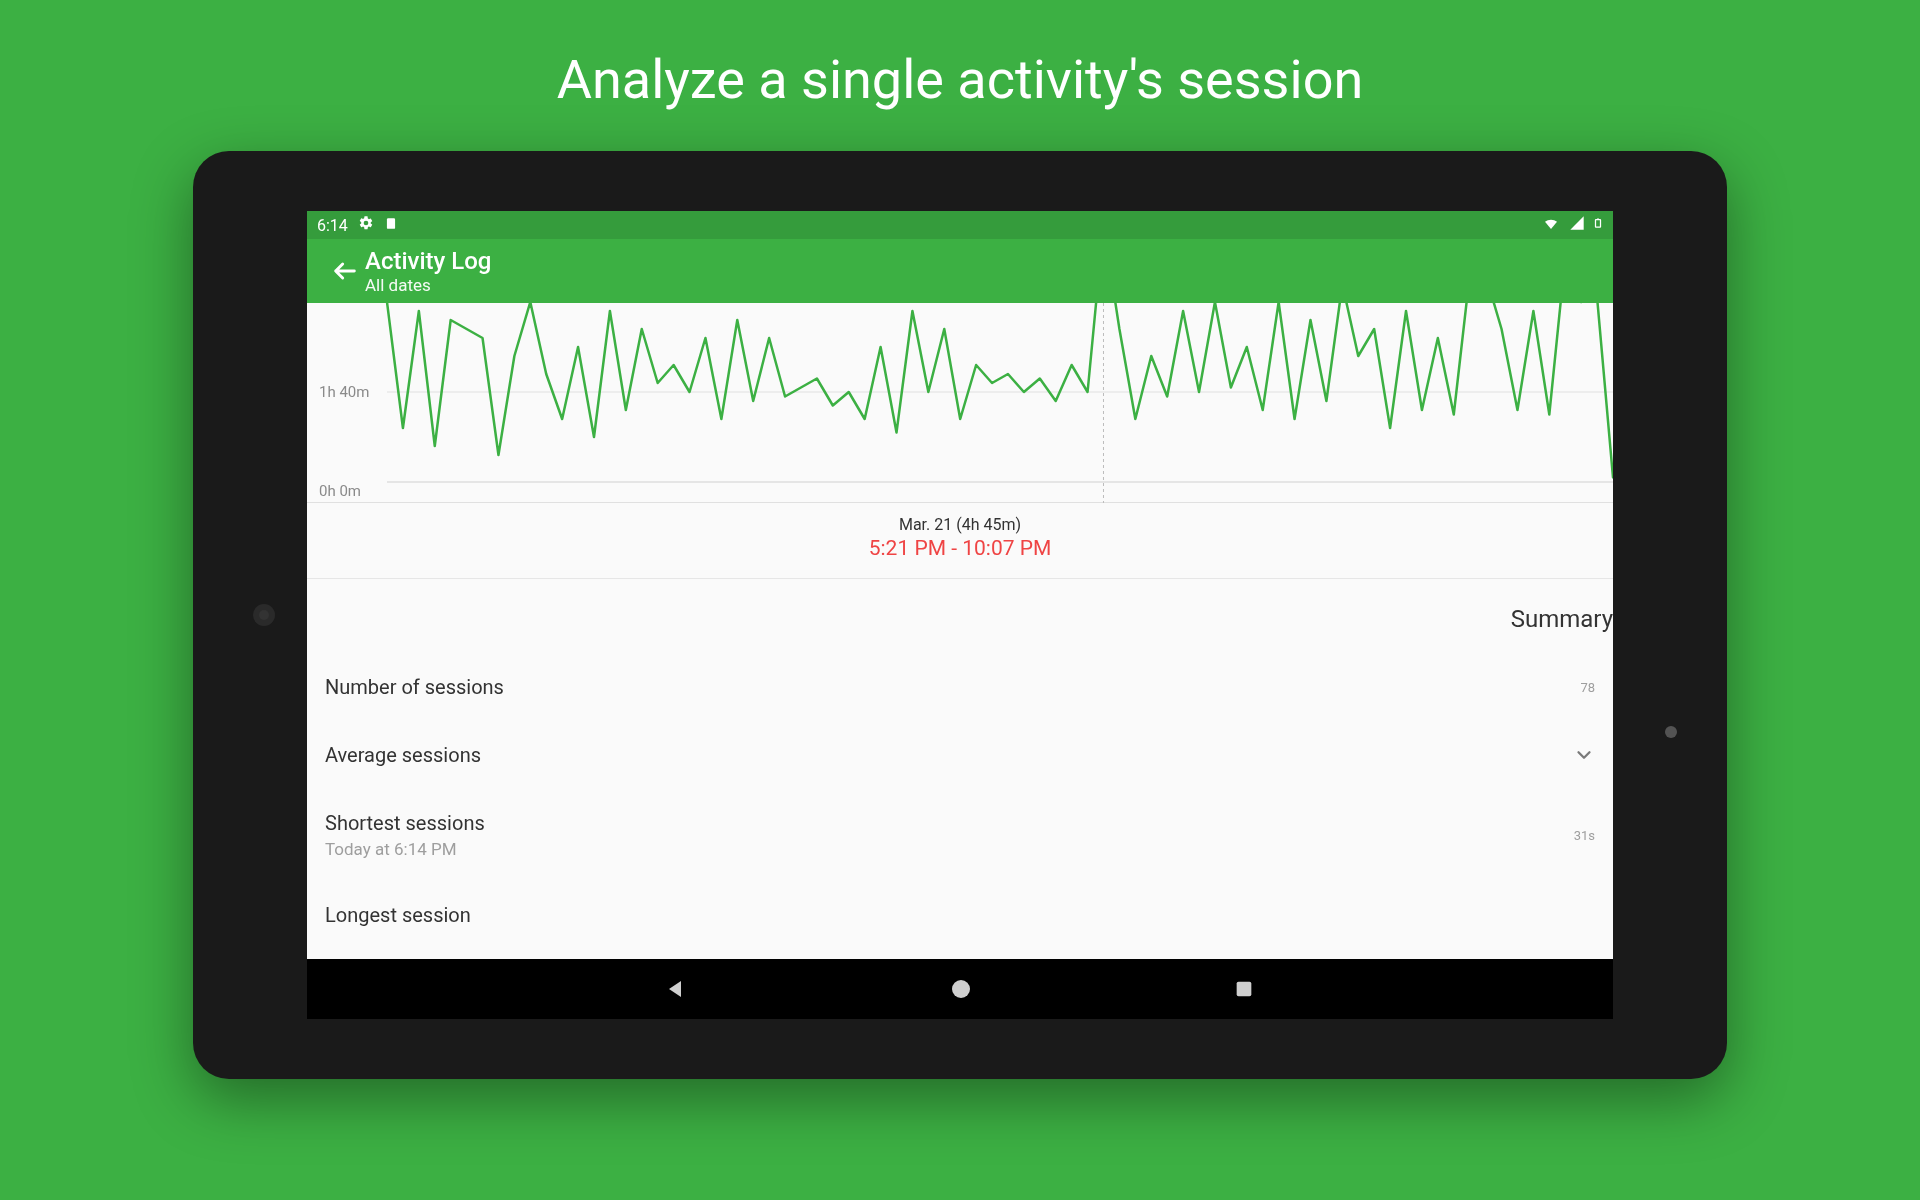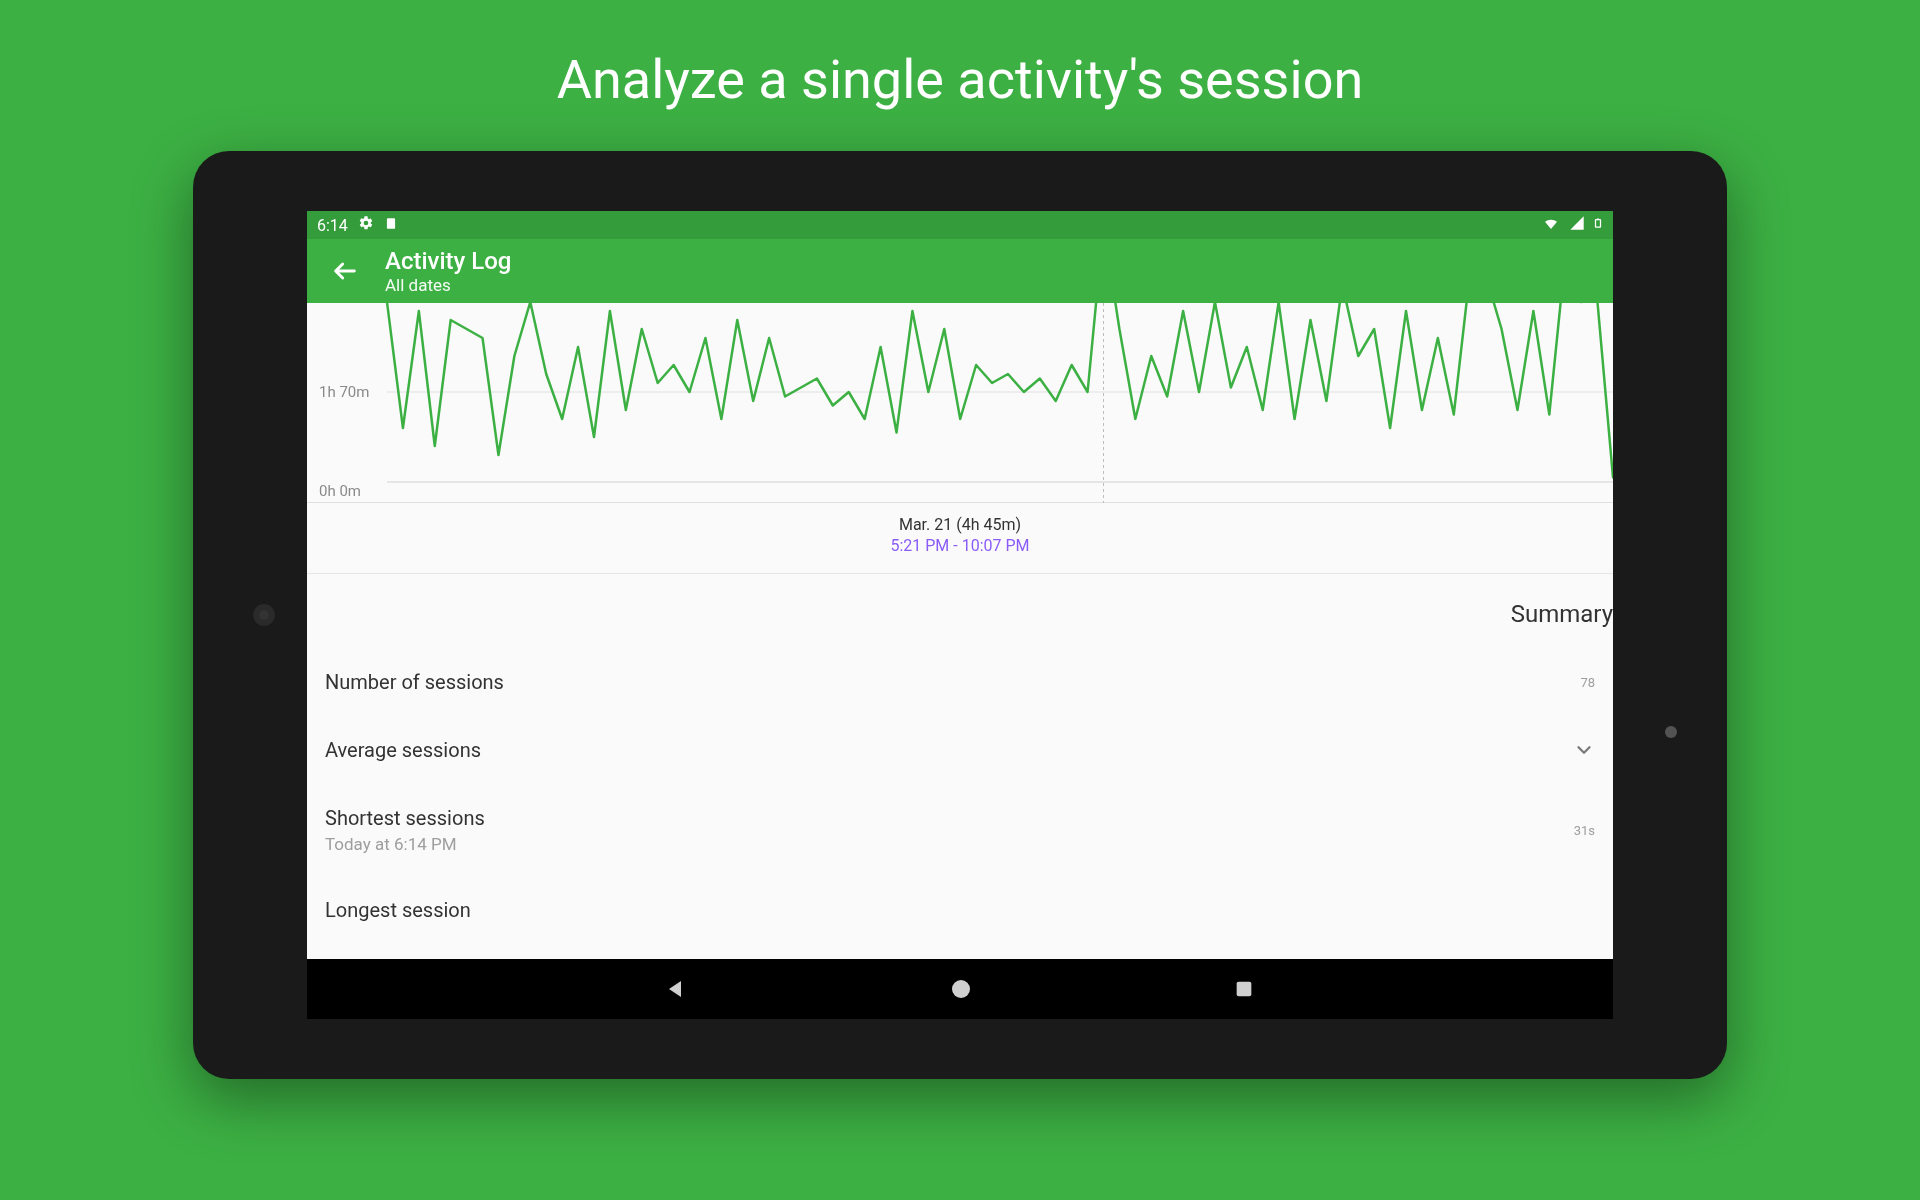--- a/index.html
+++ b/index.html
@@ -82,40 +82,40 @@
       color: #fff;
       display: flex;
       align-items: center;
       padding: 0 18px;
     }
     .back-btn {
       width: 40px; height: 40px;
       display: flex; align-items: center; justify-content: center;
       cursor: pointer;
     }
-    .app-bar-titles { margin-left: 20px; display: flex; flex-direction: column; }
+    .app-bar-titles { display: flex; flex-direction: column; }
     .app-bar-title { font-size: 24px; font-weight: 500; }
     .app-bar-subtitle { font-size: 17px; font-weight: 400; opacity: 0.95; }
     .content { flex: 1; background: #fafafa; overflow: hidden; display: flex; flex-direction: column; }
     .chart-area { height: 200px; background: #fafafa; position: relative; border-bottom: 1px solid #e0e0e0; }
     .chart-ylabel {
       position: absolute;
       left: 12px;
       font-size: 15px;
       color: #8a8a8a;
     }
     .yl1 { top: 80px; }
     .yl2 { top: 179px; }
     .chart-svg { position: absolute; inset: 0; }
     .chart-caption {
       text-align: center;
       padding: 12px 0 18px 0;
     }
     .chart-caption .line1 { font-size: 16px; color: #333; }
-    .chart-caption .line2 { font-size: 16px; color: #8b5cf6; margin-top: 2px; }
+    .chart-caption .line2 { font-size: 21px; color: #ef4444; margin-top: 2px; }
     .divider { height: 1px; background: #e6e6e6; }
     .section-title {
       text-align: right;
       font-size: 24px;
       color: #333;
       padding: 26px 0 20px 0;
     }
     .list { padding: 0 18px; }
     .row {
       display: flex;
@@ -193,21 +193,21 @@
           </svg>
       </div>
       <div class="app-bar-titles">
         <div class="app-bar-title">Activity Log</div>
         <div class="app-bar-subtitle">All dates</div>
       </div>
     </div>
 
     <div class="content">
       <div class="chart-area">
-        <div class="chart-ylabel yl1">1h 70m</div>
+        <div class="chart-ylabel yl1">1h 40m</div>
         <div class="chart-ylabel yl2">0h 0m</div>
         <svg id="chart-svg" class="chart-svg" viewBox="0 0 1306 200" preserveAspectRatio="none">
           <line x1="80" y1="89" x2="1306" y2="89" stroke="#e0e0e0" stroke-width="1"></line>
           <line x1="80" y1="179" x2="1306" y2="179" stroke="#d0d0d0" stroke-width="1"></line>
           <line id="selected-line" x1="796.4935064935065" y1="0" x2="796.4935064935065" y2="200" stroke="#bdbdbd" stroke-width="1" stroke-dasharray="3 3"></line>
           <polyline id="chart-line" fill="none" stroke="#3cb043" stroke-width="2.5" stroke-linejoin="round" stroke-linecap="round" points="80,-1 95.92207792207792,125 111.84415584415585,8 127.76623376623377,143 143.6883116883117,17 159.6103896103896,26 175.53246753246754,35 191.45454545454544,152 207.3766233766234,53.000000000000014 223.2987012987013,-1 239.2207792207792,71 255.14285714285714,116 271.06493506493507,44 286.987012987013,134 302.9090909090909,8 318.83116883116884,107 334.7532467532468,26 350.67532467532465,79.99999999999999 366.5974025974026,62 382.5194805194805,89 398.4415584415584,35 414.3636363636363,116 430.2857142857143,17 446.2077922077922,98 462.12987012987014,35 478.05194805194805,93.5 493.97402597402595,84.5 509.8961038961039,75.50000000000001 525.8181818181818,102.5 541.7402597402597,89 557.6623376623377,116 573.5844155844156,44 589.5064935064936,129.5 605.4285714285714,8 621.3506493506493,89 637.2727272727273,26 653.1948051948052,116 669.1168831168831,62 685.038961038961,79.99999999999999 700.9610389610389,71 716.8831168831168,89 732.8051948051948,75.50000000000001 748.7272727272726,98 764.6493506493506,62 780.5714285714286,89 796.4935064935065,-77.5 812.4155844155844,26 828.3376623376623,116 844.2597402597403,53.000000000000014 860.1818181818181,93.5 876.1038961038961,8 892.025974025974,89 907.9480519480519,-1 923.8701298701299,84.5 939.7922077922078,44 955.7142857142858,107 971.6363636363636,-1 987.5584415584416,116 1003.4805194805195,17 1019.4025974025974,98 1035.3246753246754,-19.00000000000003 1051.2467532467533,53.000000000000014 1067.1688311688313,26 1083.090909090909,125 1099.0129870129872,8 1114.935064935065,107 1130.857142857143,35 1146.7792207792206,111.5 1162.7012987012986,-27.99999999999997 1178.6233766233765,-27.99999999999997 1194.5454545454545,26 1210.4675324675325,107 1226.3896103896104,8 1242.3116883116884,111.5 1258.2337662337661,-46 1274.155844155844,-1 1290.077922077922,-5.499999999999972 1306,174.5"></polyline>
         </svg>
       </div>
 
       <div class="chart-caption">

